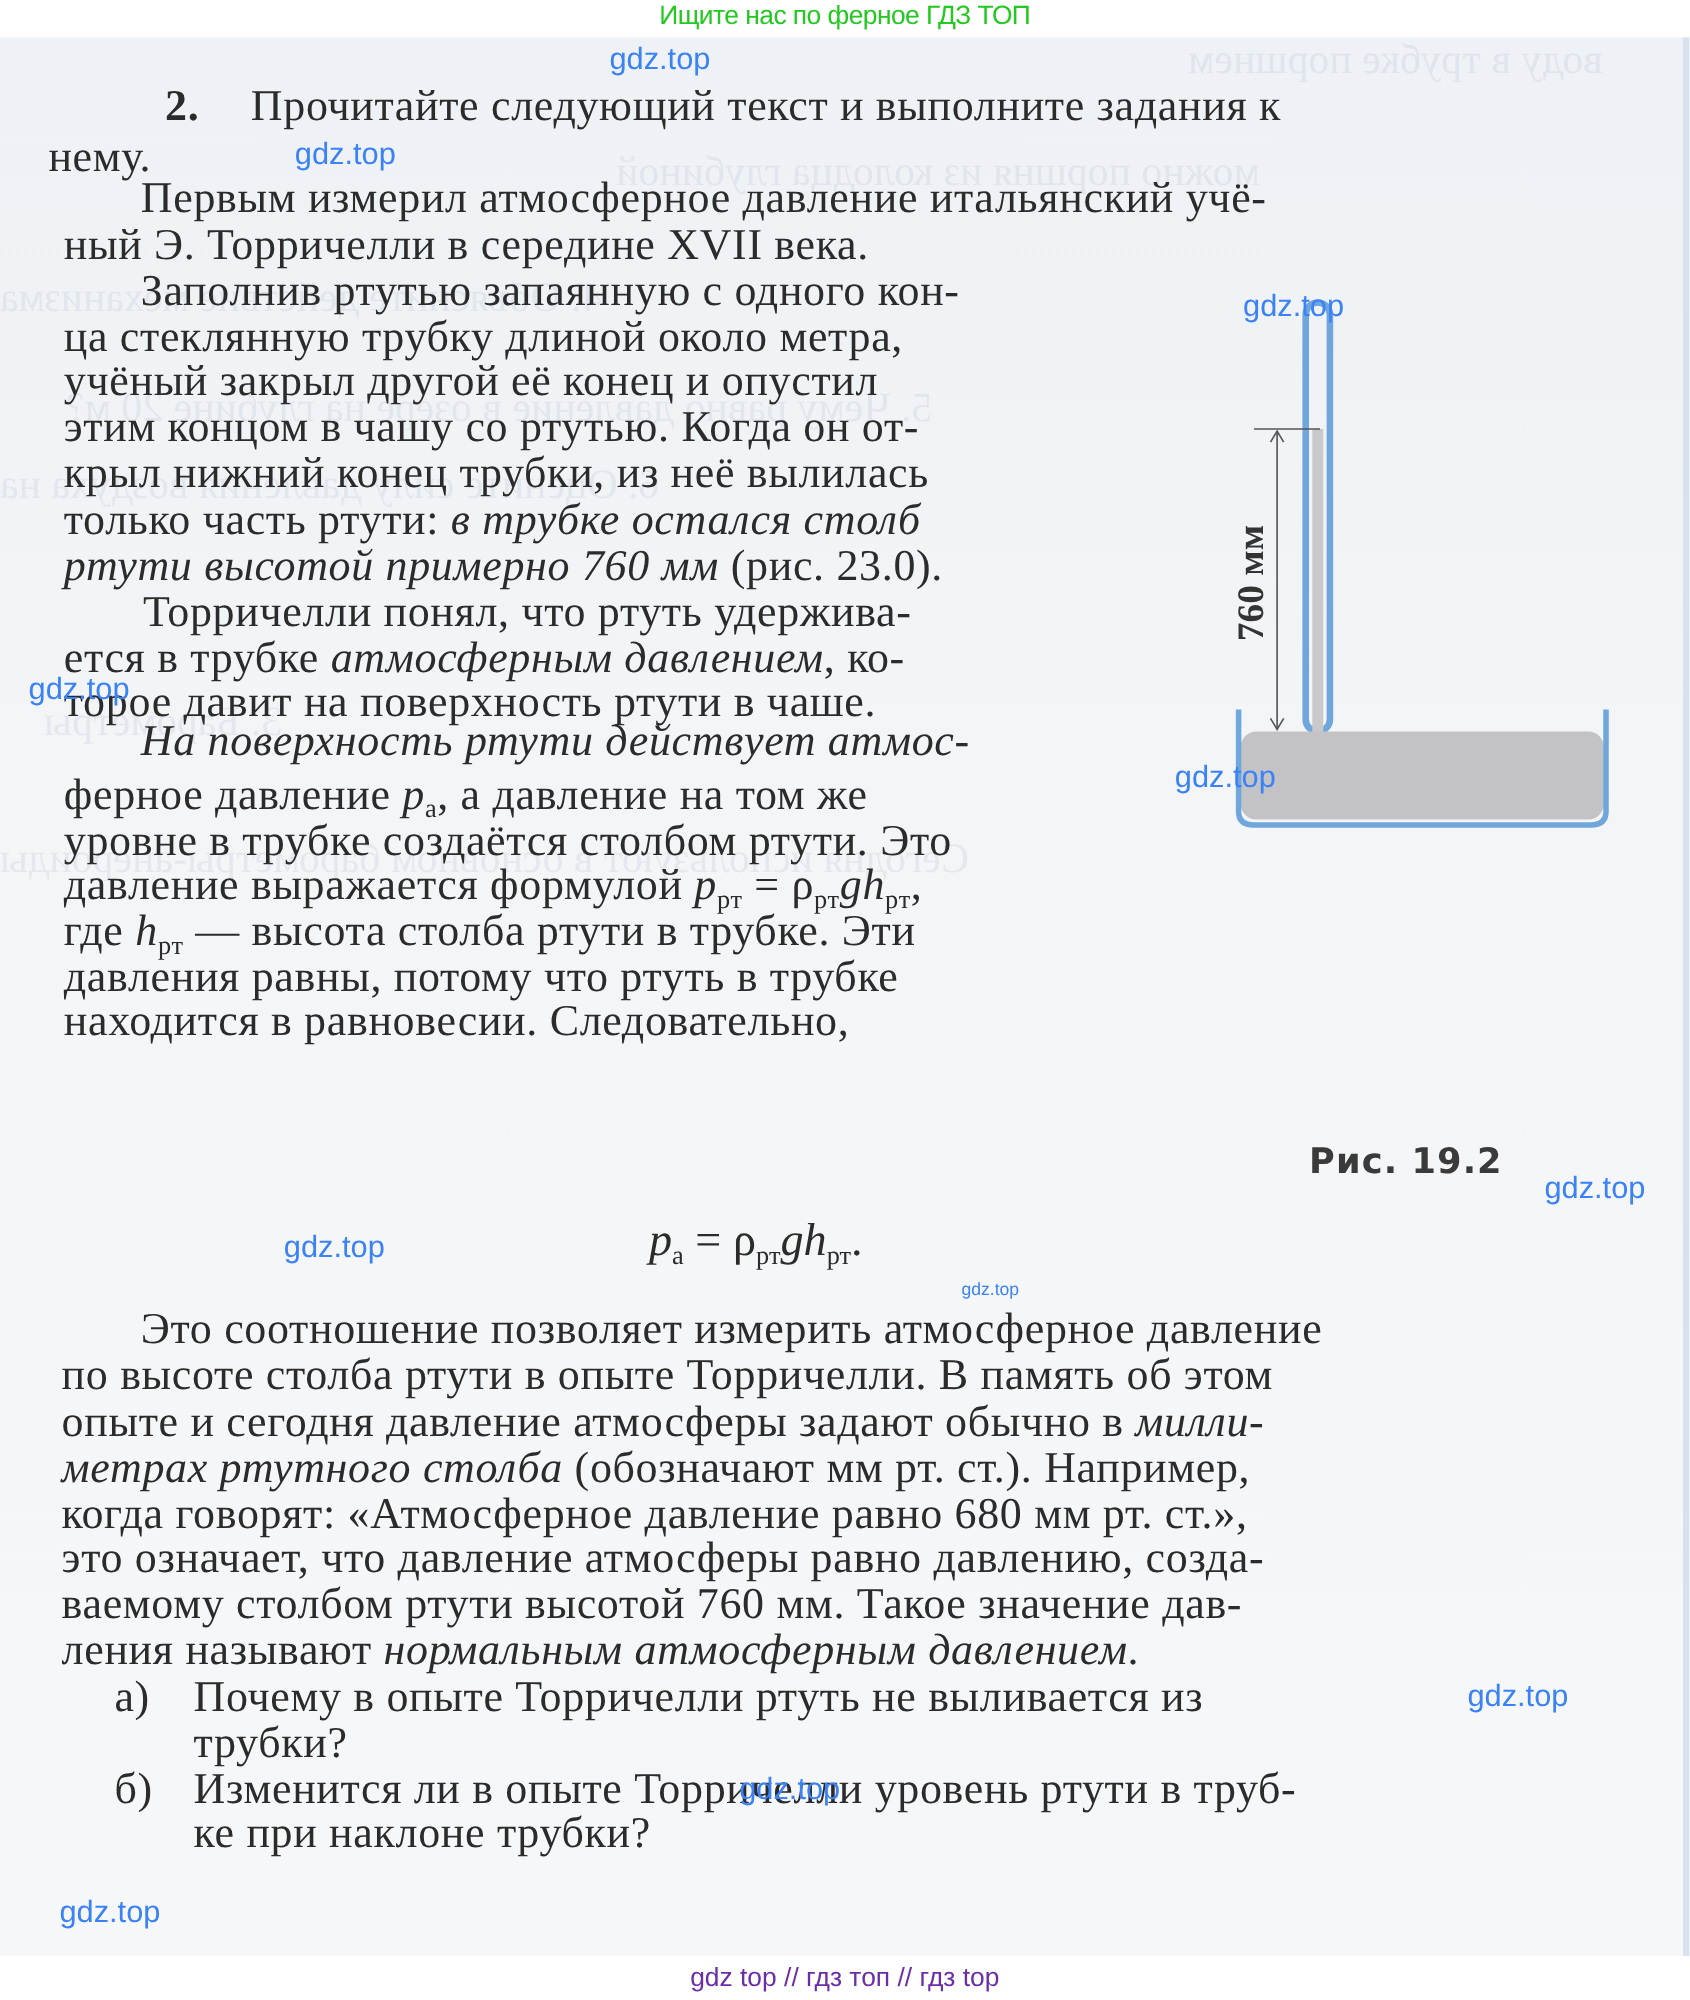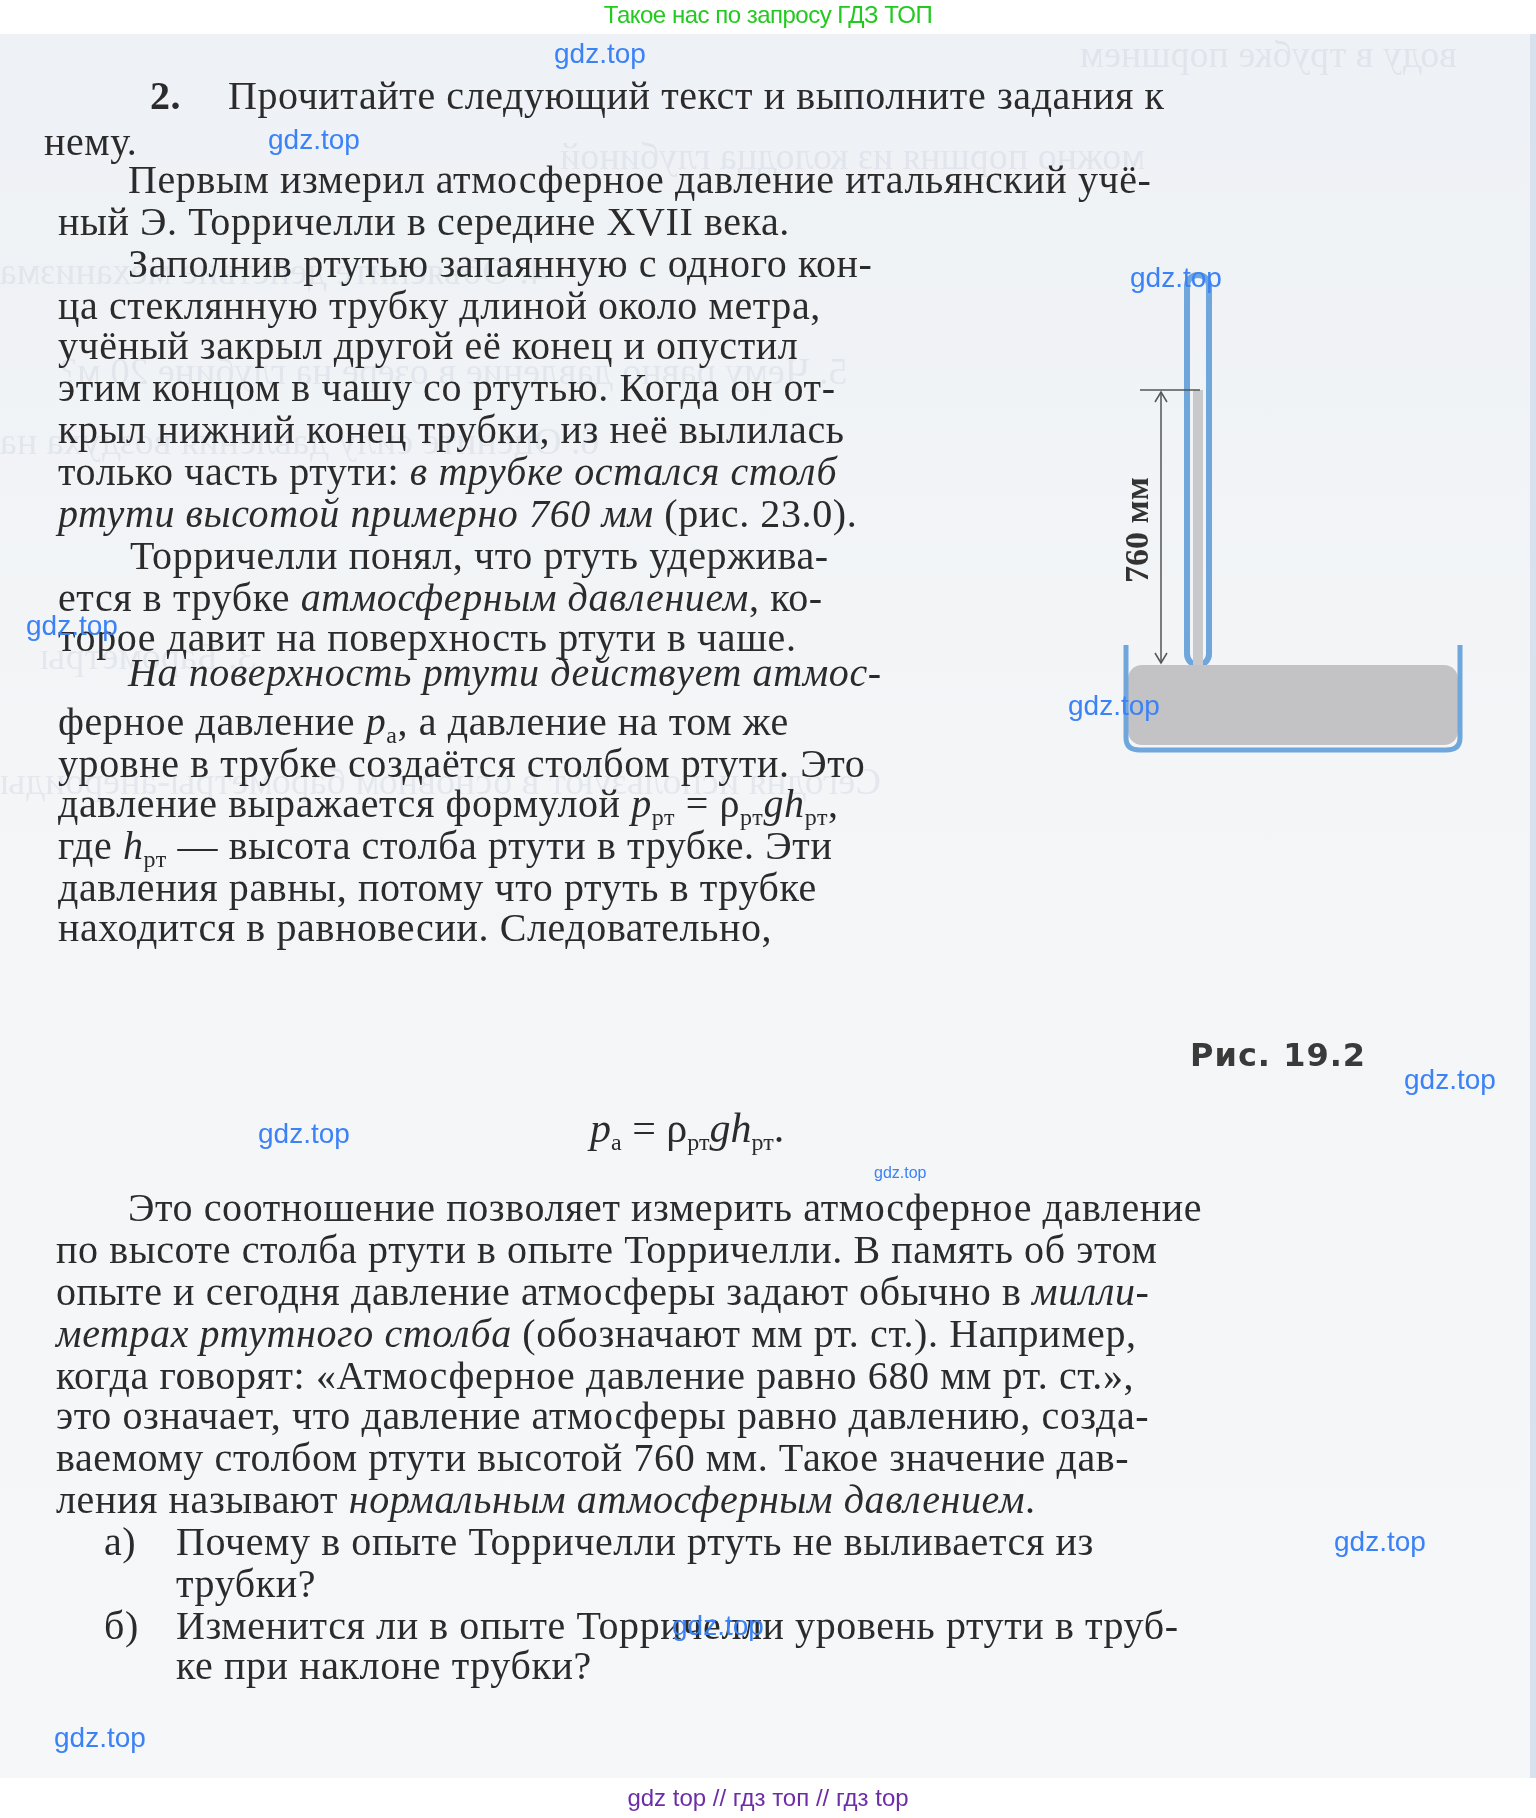--- a/index.html
+++ b/index.html
@@ -48,21 +48,21 @@
     font-size:24px; line-height:40px;
   }
   .formula {
     position:absolute; left:590px; top:1104px; font-family:"Liberation Serif", serif;
     font-size:42px; color:#2b2b2b; white-space:nowrap;
   }
 </style>
 </head>
 <body>
 
-<div class="top-banner">Такое нас по запросу ГДЗ ТОП</div>
+<div class="top-banner">Ищите нас по ферное ГДЗ ТОП</div>
 
 <div class="page">
 
   <div class="ghost" style="left:1080px;top:-2px;">воду в трубке поршнем</div>
   <div class="ghost" style="left:560px;top:100px;">можно поршня из колодца глубиной</div>
   <div class="ghost" style="left:0px;top:215px;">4. Объясните действие механизма</div>
   <div class="ghost" style="left:60px;top:315px;">5. Чему равно давление в озере на глубине 20 м?</div>
   <div class="ghost" style="left:0px;top:385px;">6. Оцените силу давления воздуха на</div>
   <div class="ghost" style="left:40px;top:600px;">3. Барометры</div>
   <div class="ghost" style="left:0px;top:725px;">Сегодня используют в основном барометры-анероиды</div>

